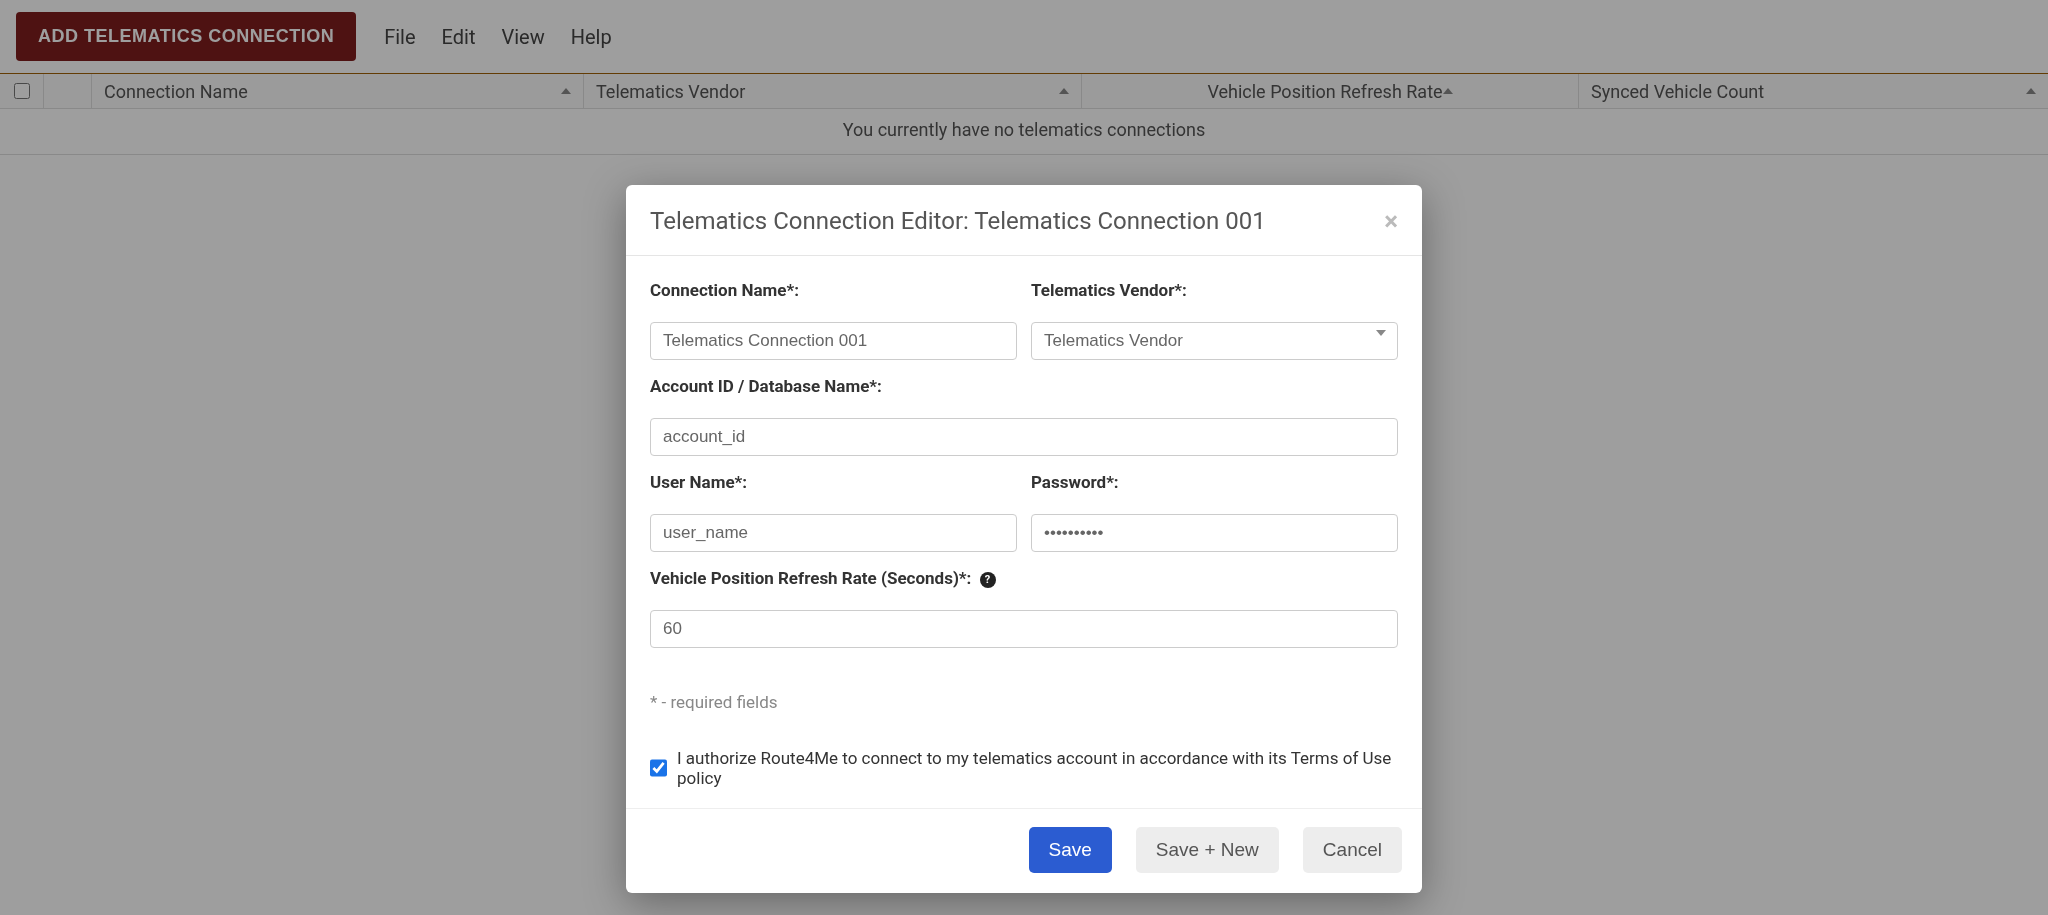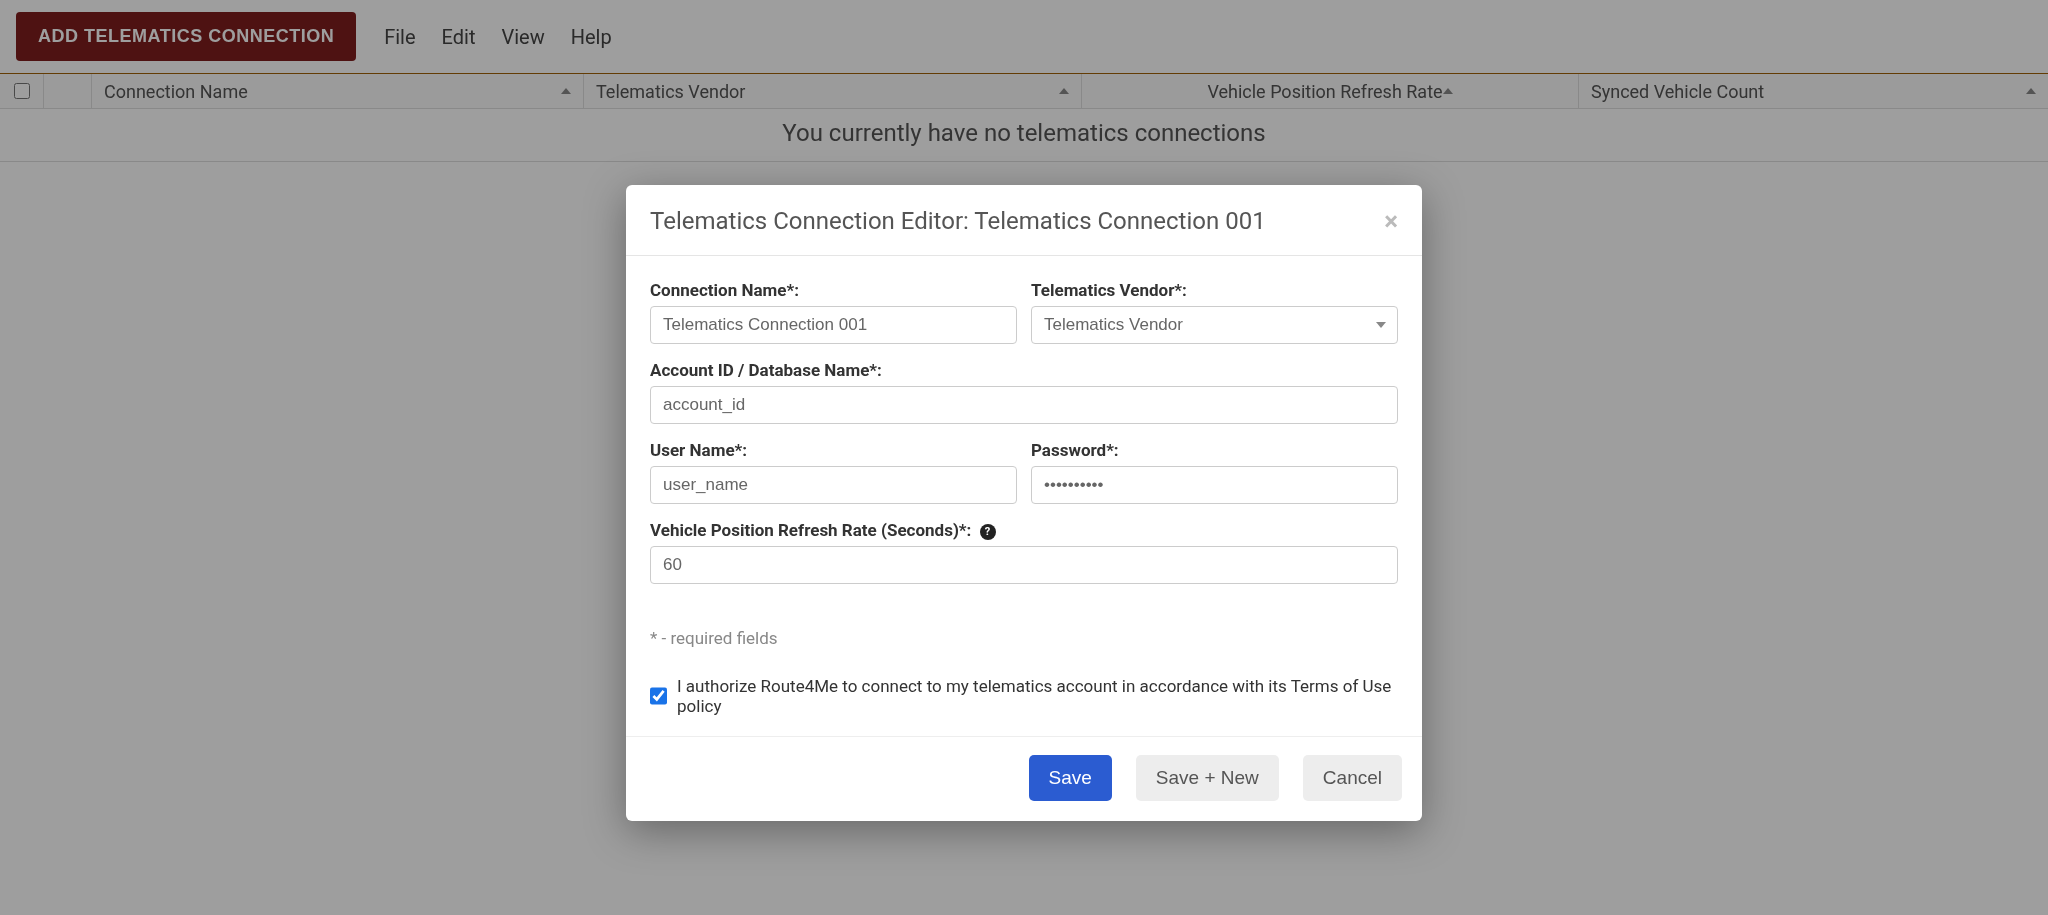--- a/index.html
+++ b/index.html
@@ -69,21 +69,21 @@
       border-left: 5px solid transparent;
       border-right: 5px solid transparent;
       border-bottom: 6px solid #888;
     }
     input[type=checkbox].hdr-cb {
       width: 16px; height: 16px;
     }
     .empty-row {
       text-align: center;
       padding: 10px 0 14px 0;
-      font-size: 24px;
+      font-size: 18px;
       color: #555;
       border-bottom: 1px solid #ddd;
       background: #fff;
     }
     
     .overlay {
       position: absolute;
       inset: 0;
       background: rgba(0,0,0,0.38);
       display: flex;
@@ -148,20 +148,21 @@
     }
     .fld-input, .fld-select {
       width: 100%;
       height: 38px;
       border: 1px solid #ccc;
       border-radius: 4px;
       padding: 0 12px;
       font-size: 17px;
       color: #666;
       background: #fff;
+      margin-top: 16px;
     }
     .fld-select-wrap {
       position: relative;
     }
     .fld-select-wrap::after {
       content: '';
       position: absolute;
       right: 12px;
       top: 50%;
       transform: translateY(-50%);
@@ -173,21 +174,21 @@
     }
     .required-note {
       color: #888;
       font-size: 17px;
       margin-top: 44px;
     }
     .auth-row {
       display: flex;
       align-items: center;
       gap: 10px;
-      margin-top: 28px;
+      margin-top: 36px;
       font-size: 17px;
       color: #333;
     }
     .auth-row input[type=checkbox] {
       width: 18px; height: 18px;
       accent-color: #1a73e8;
     }
     .modal-footer {
       display: flex;
       justify-content: flex-end;

